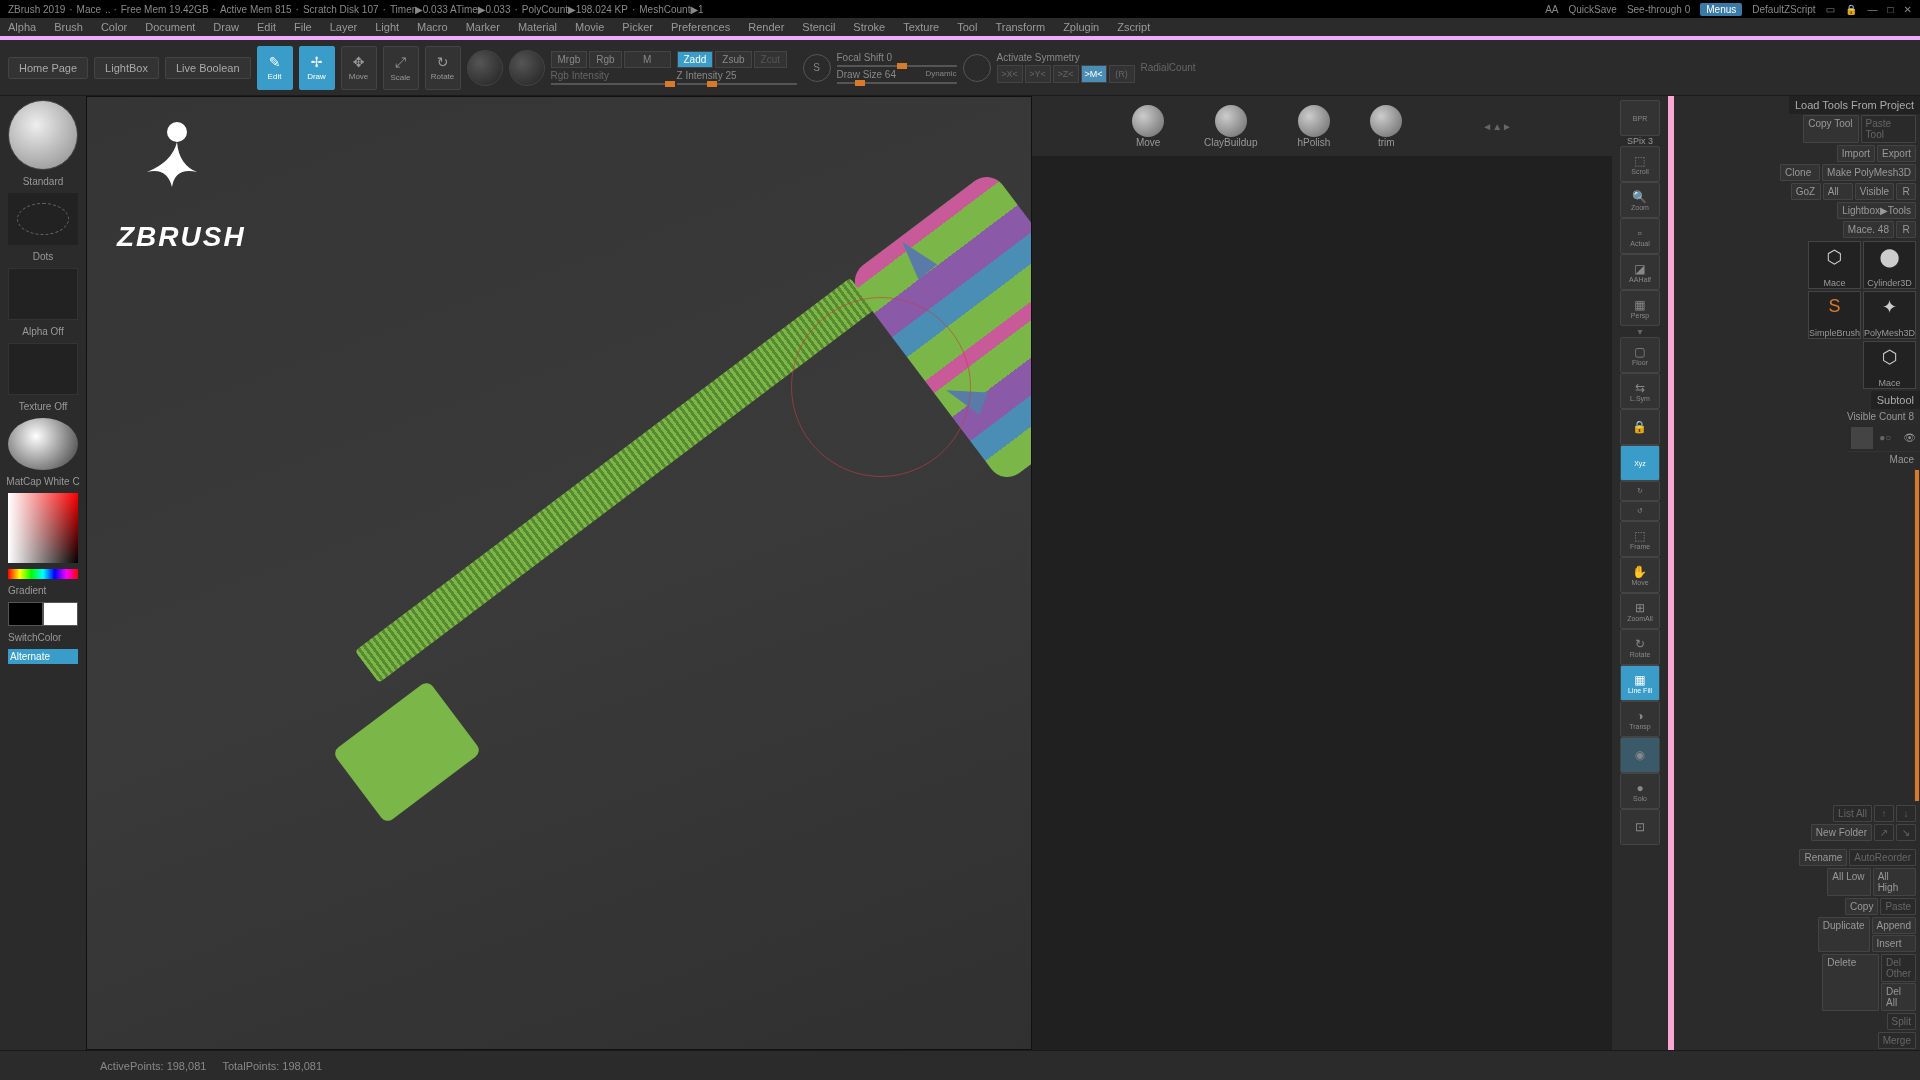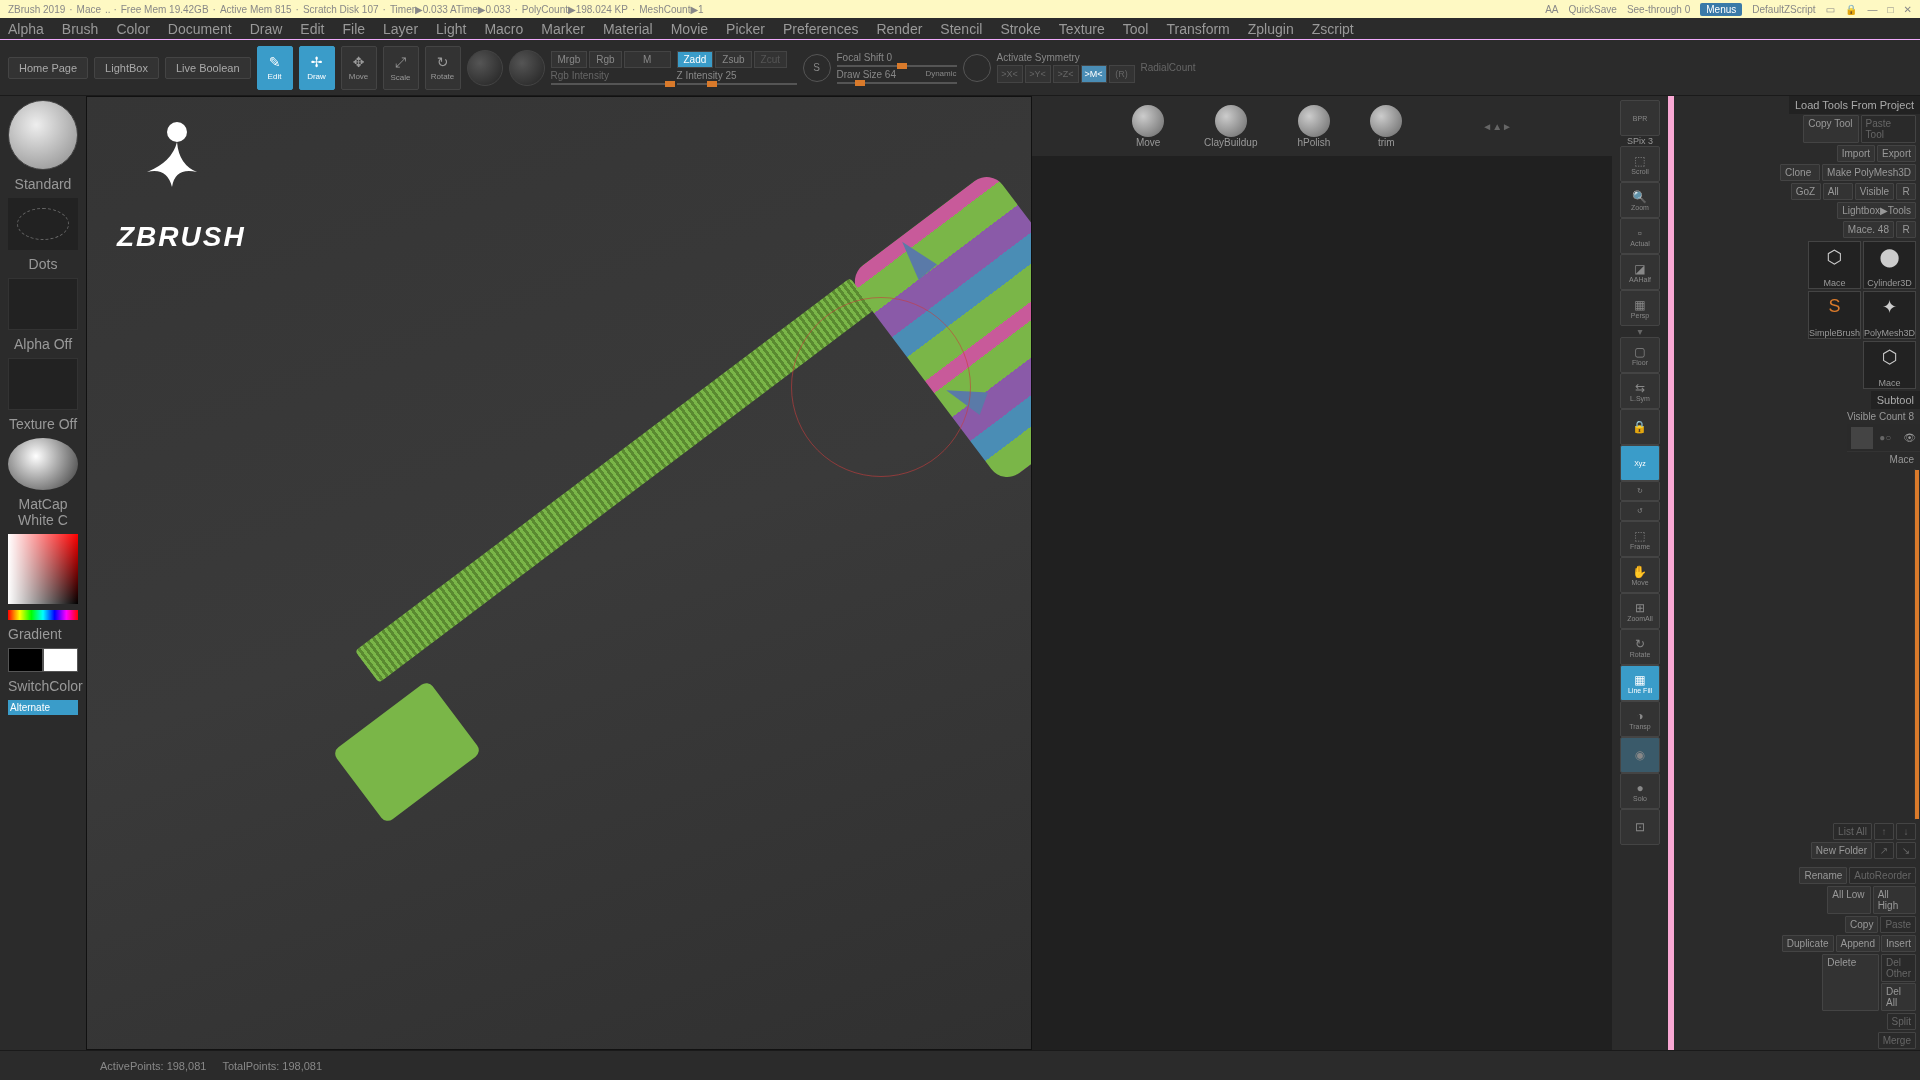--- a/index.html
+++ b/index.html
@@ -1,25 +1,25 @@
 <!DOCTYPE html>
 <html><head>
 <meta charset="utf-8">
 <style>
 * { margin: 0; padding: 0; box-sizing: border-box; font-family: Arial, sans-serif; user-select: none; }
 body { background: #2b2b2b; color: #999; font-size: 10px; width: 1920px; height: 1080px; overflow: hidden; position: relative; }
 
 
-.status-bar { height: 18px; background: #fef9c3; display: flex; align-items: center; padding: 0 8px; font-size: 10px; color: #888; }
+.status-bar { height: 18px; background: #000000; display: flex; align-items: center; padding: 0 8px; font-size: 10px; color: #888; }
 .status-bar .left { flex: 1; display: flex; gap: 4px; align-items: center; }
 .status-bar .right { display: flex; gap: 10px; align-items: center; }
 .status-bar .menus-btn { background: #3a7aa8; color: #fff; padding: 1px 6px; border-radius: 2px; }
 
 
-.menu-bar { height: 22px; background: #2b2b2b; display: flex; align-items: center; padding: 0 8px; gap: 18px; font-size: 14px; color: #999; border-bottom: 1px solid #f0abfc; }
+.menu-bar { height: 22px; background: #2b2b2b; display: flex; align-items: center; padding: 0 8px; gap: 18px; font-size: 11px; color: #999; border-bottom: 4px solid #f0abfc; }
 
 
 .toolbar { height: 56px; background: #2b2b2b; display: flex; align-items: center; padding: 0 8px; gap: 6px; border-bottom: 1px solid #1a1a1a; }
 .tb-btn-text { padding: 4px 10px; background: #333; border: 1px solid #444; color: #aaa; font-size: 11px; border-radius: 2px; }
 .tb-icon-btn { width: 36px; height: 44px; background: #333; border: 1px solid #444; display: flex; flex-direction: column; align-items: center; justify-content: center; font-size: 8px; color: #999; border-radius: 2px; }
 .tb-icon-btn.active { background: #3a9cc9; color: #fff; border-color: #3a9cc9; }
 .tb-icon-btn .icon { font-size: 14px; margin-bottom: 2px; }
 .tb-circle { width: 36px; height: 36px; border-radius: 50%; background: radial-gradient(circle at 35% 35%, #555, #222); border: 1px solid #444; }
 .tb-slider-group { display: flex; flex-direction: column; font-size: 10px; color: #888; gap: 2px; min-width: 120px; }
 .tb-slider-group.small { min-width: 60px; }
@@ -29,21 +29,21 @@
 .tb-slider-track .thumb { position: absolute; width: 10px; height: 6px; background: #d97a2b; top: -2px; }
 .tb-sym { width: 26px; height: 18px; background: #333; border: 1px solid #444; display: flex; align-items: center; justify-content: center; font-size: 9px; color: #666; }
 .tb-sym.active { background: #4a8db5; color: #fff; }
 
 
 .main-layout { display: flex; height: calc(100% - 18px - 22px - 56px - 30px); }
 
 
 .left-sidebar { width: 86px; background: #2b2b2b; display: flex; flex-direction: column; align-items: center; padding: 4px; gap: 6px; }
 .brush-preview { width: 70px; height: 70px; border-radius: 50%; background: radial-gradient(circle at 40% 35%, #eee, #888); border: 1px solid #444; }
-.brush-label { font-size: 14px; color: #999; text-align: center; }
+.brush-label { font-size: 10px; color: #999; text-align: center; }
 .dots-preview { width: 70px; height: 52px; background: #222; display: flex; align-items: center; justify-content: center; position: relative; }
 .dots-preview::before { content: ''; position: absolute; width: 50px; height: 30px; border: 1px dashed #666; border-radius: 50%; }
 .empty-slot { width: 70px; height: 52px; background: #222; border: 1px solid #333; }
 .material-preview { width: 70px; height: 52px; border-radius: 50%; background: radial-gradient(circle at 40% 35%, #fff, #999, #333); }
 .color-picker { width: 70px; height: 70px; background: linear-gradient(to bottom, red, black); position: relative; }
 .color-picker::before { content:''; position:absolute; inset:0; background: linear-gradient(to right, white, transparent); }
 .hue-strip { width: 70px; height: 10px; background: linear-gradient(to right, red, yellow, lime, cyan, blue, magenta, red); }
 .bw-swatches { display: flex; width: 70px; }
 .bw-swatches div { flex: 1; height: 24px; border: 1px solid #555; }
 .alternate-btn { width: 70px; background: #3a9cc9; color: #fff; padding: 2px; font-size: 10px; text-align: left; }
@@ -464,21 +464,21 @@
     <div class="rp-row">
         <div class="rp-btn">All Low</div>
         <div class="rp-btn">All High</div>
       </div>
     <div class="rp-row">
         <div class="rp-btn">Copy</div>
         <div class="rp-btn dark">Paste</div>
       </div>
     <div class="rp-row">
         <div class="rp-btn" style="flex:2">Duplicate</div>
-        <div style="flex:1;display:flex;gap:1px">
+        <div style="flex:1;display:flex;flex-direction:column;gap:1px">
           <div class="rp-btn">Append</div>
           <div class="rp-btn">Insert</div>
         </div>
       </div>
     <div class="rp-row">
         <div class="rp-btn" style="flex:2">Delete</div>
         <div style="flex:1;display:flex;flex-direction:column;gap:1px">
           <div class="rp-btn dark">Del Other</div>
           <div class="rp-btn">Del All</div>
         </div>

